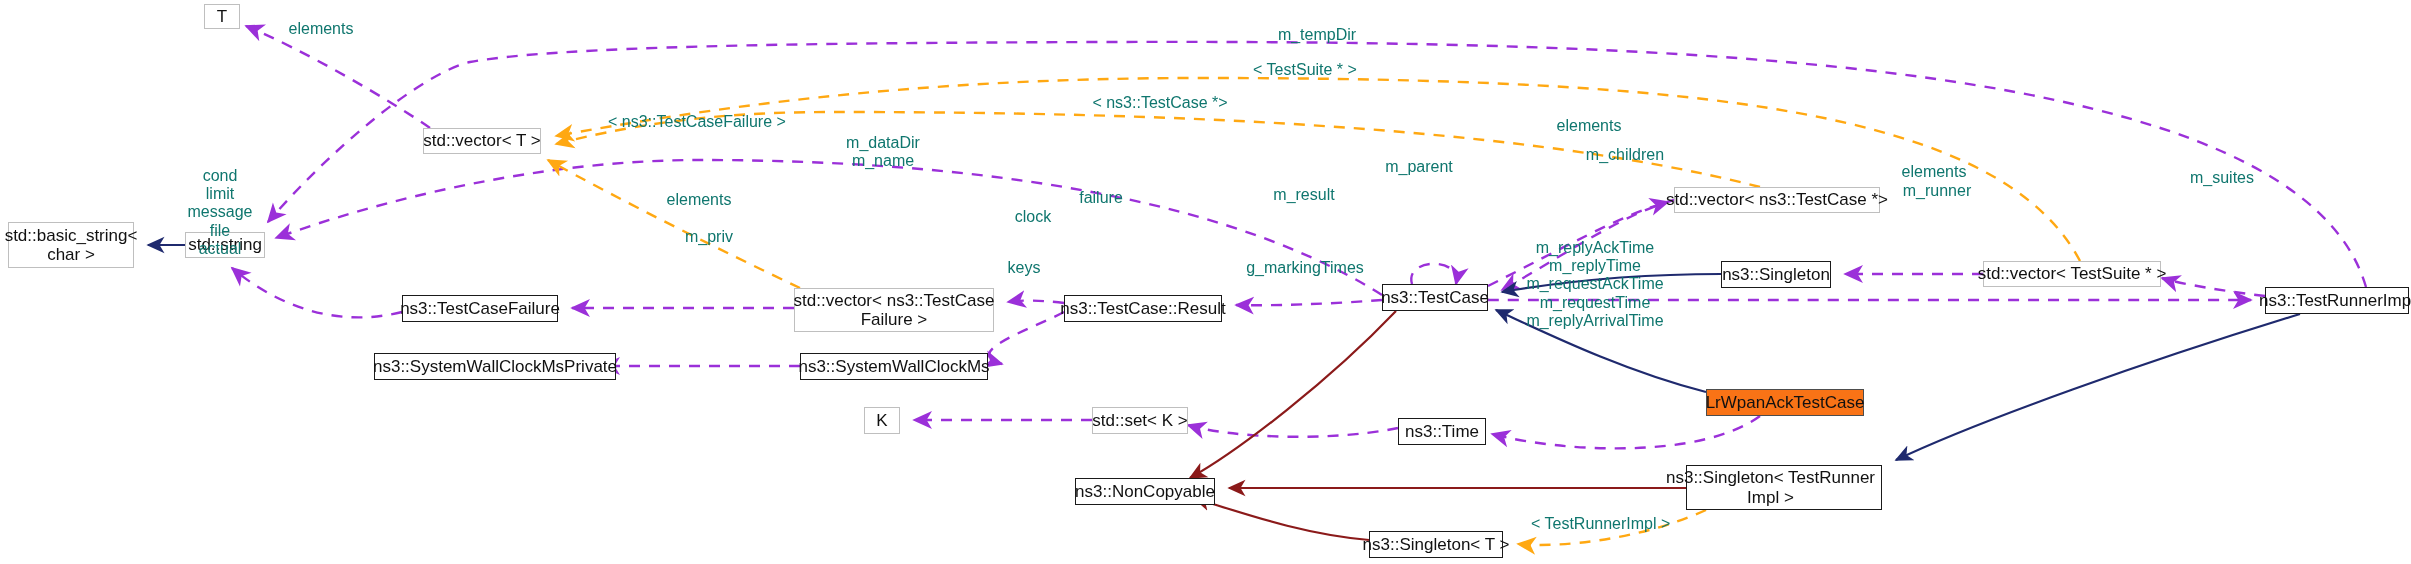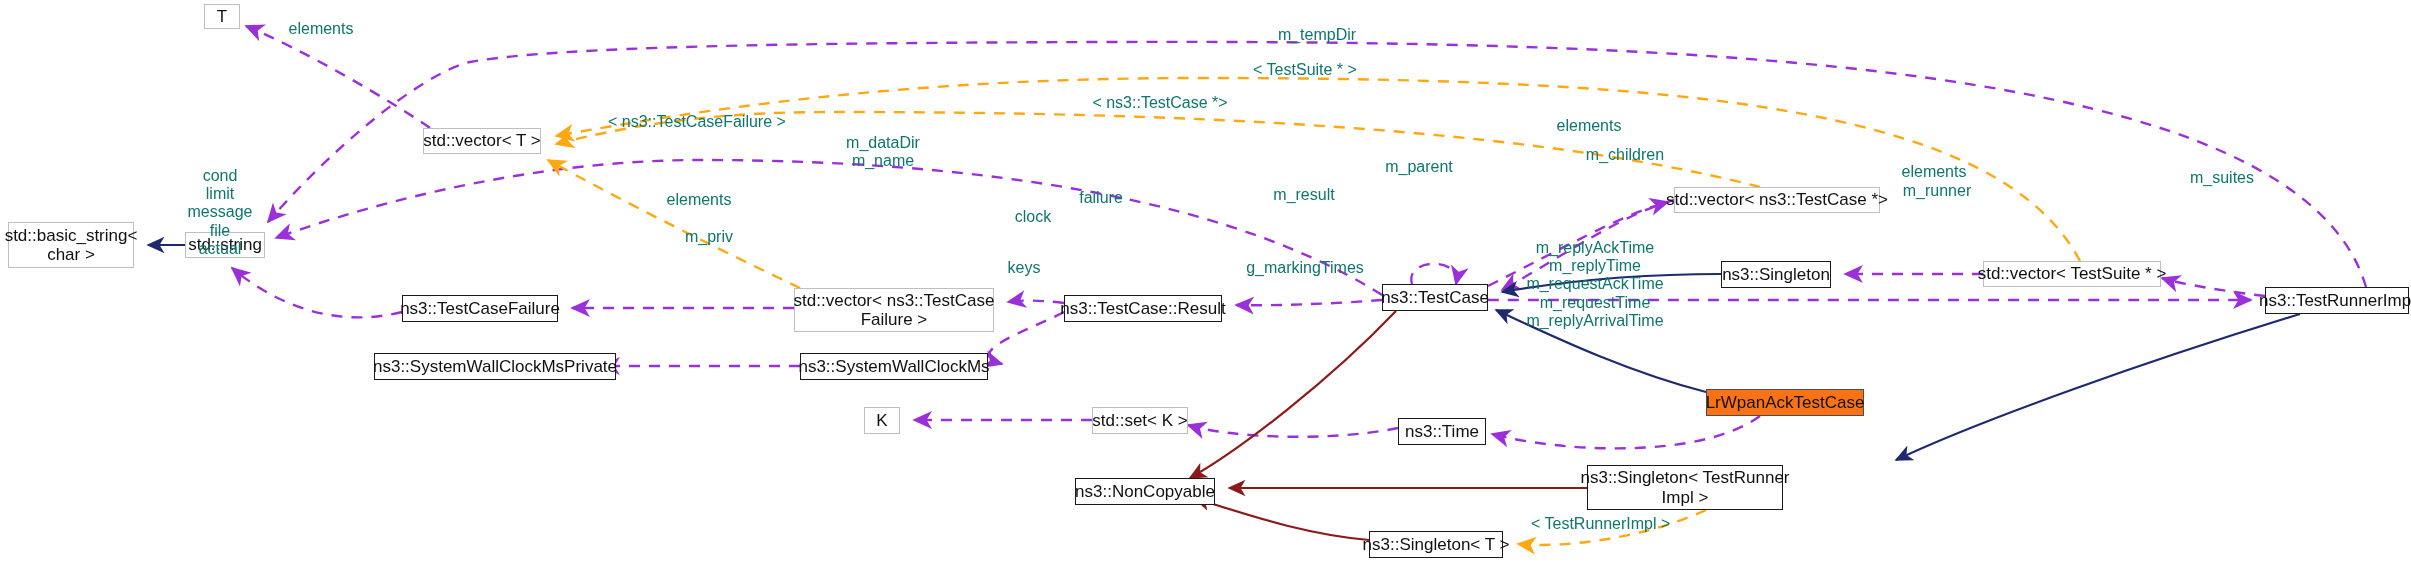--- a/index.html
+++ b/index.html
@@ -166,21 +166,21 @@
   </div>
 
   <div class="node-box solid" style="left:1369px;top:531px;width:134px;height:27px;">
     <span class="node-label">ns3::Singleton&lt; T &gt;</span>
   </div>
 
   <div class="node-box highlight" style="left:1706px;top:389px;width:158px;height:27px;">
     <span class="node-label">LrWpanAckTestCase</span>
   </div>
 
-  <div class="node-box solid" style="left:1587px;top:465px;width:196px;height:45px;">
+  <div class="node-box solid" style="left:1686px;top:465px;width:196px;height:45px;justify-content:flex-end;">
     <span class="node-label">ns3::Singleton&lt; TestRunner
 Impl &gt;</span>
   </div>
 
   <div class="node-box light" style="left:1674px;top:187px;width:206px;height:26px;">
     <span class="node-label">std::vector&lt; ns3::TestCase *&gt;</span>
   </div>
 
   <div class="node-box solid" style="left:1721px;top:261px;width:110px;height:27px;">
     <span class="node-label">ns3::Singleton</span>

